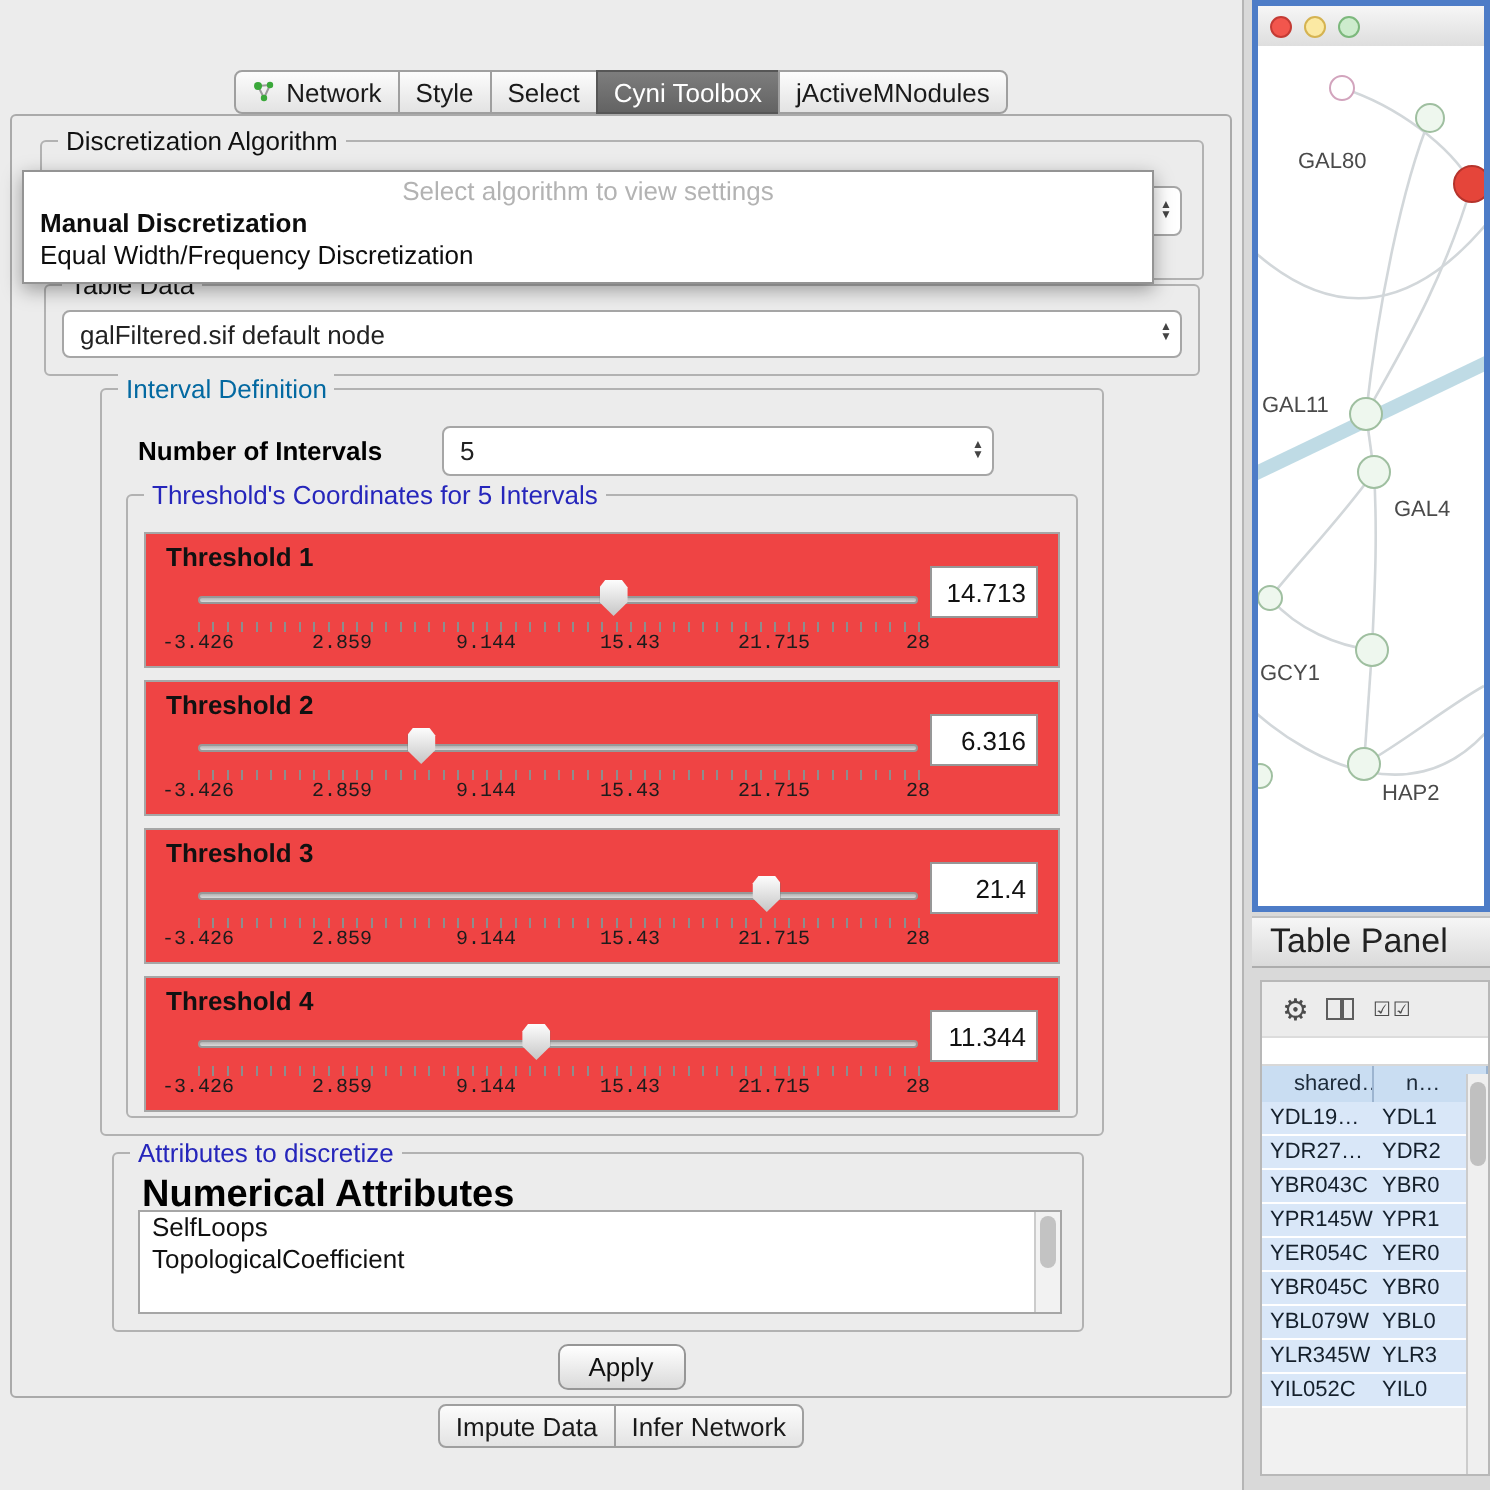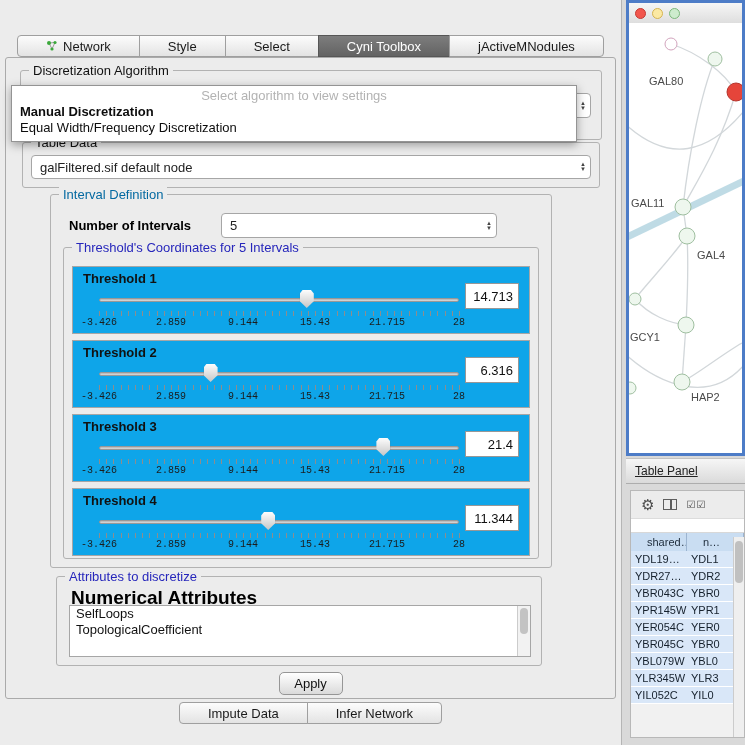--- a/index.html
+++ b/index.html
@@ -13,21 +13,21 @@
     background:linear-gradient(#f7f7f7,#e6e6e6); border-bottom:1px solid #cfcfcf;
     font-size:13px; color:#222; line-height:26px; padding-left:8px; }
   #float-btn { position:absolute; right:44px; top:8px; width:9px; height:9px;
     border:1.5px solid #333; background:transparent; }
   #close-btn { position:absolute; right:16px; top:4px; font-size:14px; font-weight:bold; color:#111; }
 
   
   .tabrow { position:absolute; left:0; right:0; display:flex; justify-content:center; z-index:5; }
   #top-tabs { top:35px; }
   #bottom-tabs { top:702px; }
-  .tab { height:22px; display:flex; align-items:center; gap:5px; padding:0 28px;
+  .tab { height:22px; display:flex; align-items:center; gap:5px; padding:0 8px;
     font-size:13px; color:#1a1a1a; background:linear-gradient(#fcfcfc,#e3e3e3);
     border:1px solid #9f9f9f; margin-left:-1px; cursor:default; }
   .tab:first-child { border-radius:4px 0 0 4px; margin-left:0; }
   .tab:last-child { border-radius:0 4px 4px 0; }
   .tab.selected { background:linear-gradient(#7d7d7d,#636363); color:#fff; border-color:#565656; }
 
   #content { position:absolute; left:5px; top:57px; width:611px; height:642px;
     border:1px solid #aaa; border-radius:3px; background:#ececec; }
 
   .group { position:absolute; border:1px solid #b2b2b2; border-radius:3px; }
@@ -55,21 +55,21 @@
   #tabledata-group { left:16px; top:84px; width:578px; height:46px; }
   #tabledata-combo { left:8px; top:12px; right:8px; height:24px; }
 
   
   #interval-group { left:44px; top:136px; width:502px; height:374px; }
   #intervals-label { position:absolute; left:18px; top:23px; font-size:13px; font-weight:bold; }
   #intervals-combo { left:170px; top:18px; width:276px; height:25px; }
   #thresholds-group { left:12px; top:52px; width:476px; height:312px; }
 
   .th-panel { position:absolute; left:8px; width:458px; height:68px;
-    border:1px solid #a6a6a6; background:#0ea5e9; }
+    border:1px solid #a6a6a6; background:#ef4444; }
   .th-label { position:absolute; top:4px; left:10px; font-size:13px; font-weight:bold; color:#111; }
   .track-wrap { position:absolute; left:26px; top:22px; width:360px; height:22px; }
   .track { position:absolute; left:0; right:0; top:9px; height:4px;
     background:linear-gradient(#b4b4b4,#dadada); border:1px solid #989898; border-radius:2px; }
   .th-thumb { position:absolute; top:1px; width:14px; height:18px; transform:translateX(-50%);
     background:linear-gradient(#fdfdfd,#c6c6c6);
     clip-path:polygon(50% 100%,0 62%,0 20%,20% 0,80% 0,100% 20%,100% 62%);
     filter:drop-shadow(0 0 1px #6f6f6f); }
   .ticks { position:absolute; left:26px; top:44px; width:361px; height:5px;
     background:repeating-linear-gradient(to right,#8d8d8d 0 1px,transparent 1px 7.2px); }
@@ -103,21 +103,21 @@
   .tl { width:11px; height:11px; border-radius:50%; }
   .tl.red { background:#f2564d; border:1px solid #c43b34; }
   .tl.yellow { background:#fbe9a3; border:1px solid #d5b351; }
   .tl.green { background:#cdeccd; border:1px solid #7cb87c; }
   #net-canvas { position:relative; height:calc(100% - 20px); background:#fff; overflow:hidden; }
   .net-label { position:absolute; font-size:11px; color:#4a4a4a; white-space:nowrap; }
 
   
   #table-panel-bar { position:absolute; left:626px; top:458px; width:119px; height:26px;
     background:linear-gradient(#f6f6f6,#dadada); border-top:1px solid #c2c2c2;
-    border-bottom:1px solid #adadad; font-size:12px; line-height:24px; padding-left:9px; color:#222;text-decoration:underline; }
+    border-bottom:1px solid #adadad; font-size:17px; line-height:24px; padding-left:9px; color:#222; }
   #table-window { position:absolute; left:630px; top:490px; width:115px; height:248px;
     background:#f1f1f1; border:1px solid #b8b8b8; overflow:hidden; }
   #tw-toolbar { height:28px; display:flex; align-items:center; gap:9px; padding-left:10px;
     background:#ececec; border-bottom:1px solid #dcdcdc; }
   .gear { font-size:15px; color:#4c4c4c; }
   .col-icon { width:14px; height:11px; border:1.5px solid #5e5e5e; position:relative; }
   .col-icon::after { content:""; position:absolute; left:50%; top:0; bottom:0; width:1.5px; background:#5e5e5e; }
   .checks { font-size:10px; color:#4c4c4c; letter-spacing:1px; }
   #tw-strip { height:14px; background:#fff; border-bottom:1px solid #d8d8d8; }
   #tw-head { display:flex; height:18px; background:#dcdcdc; }

